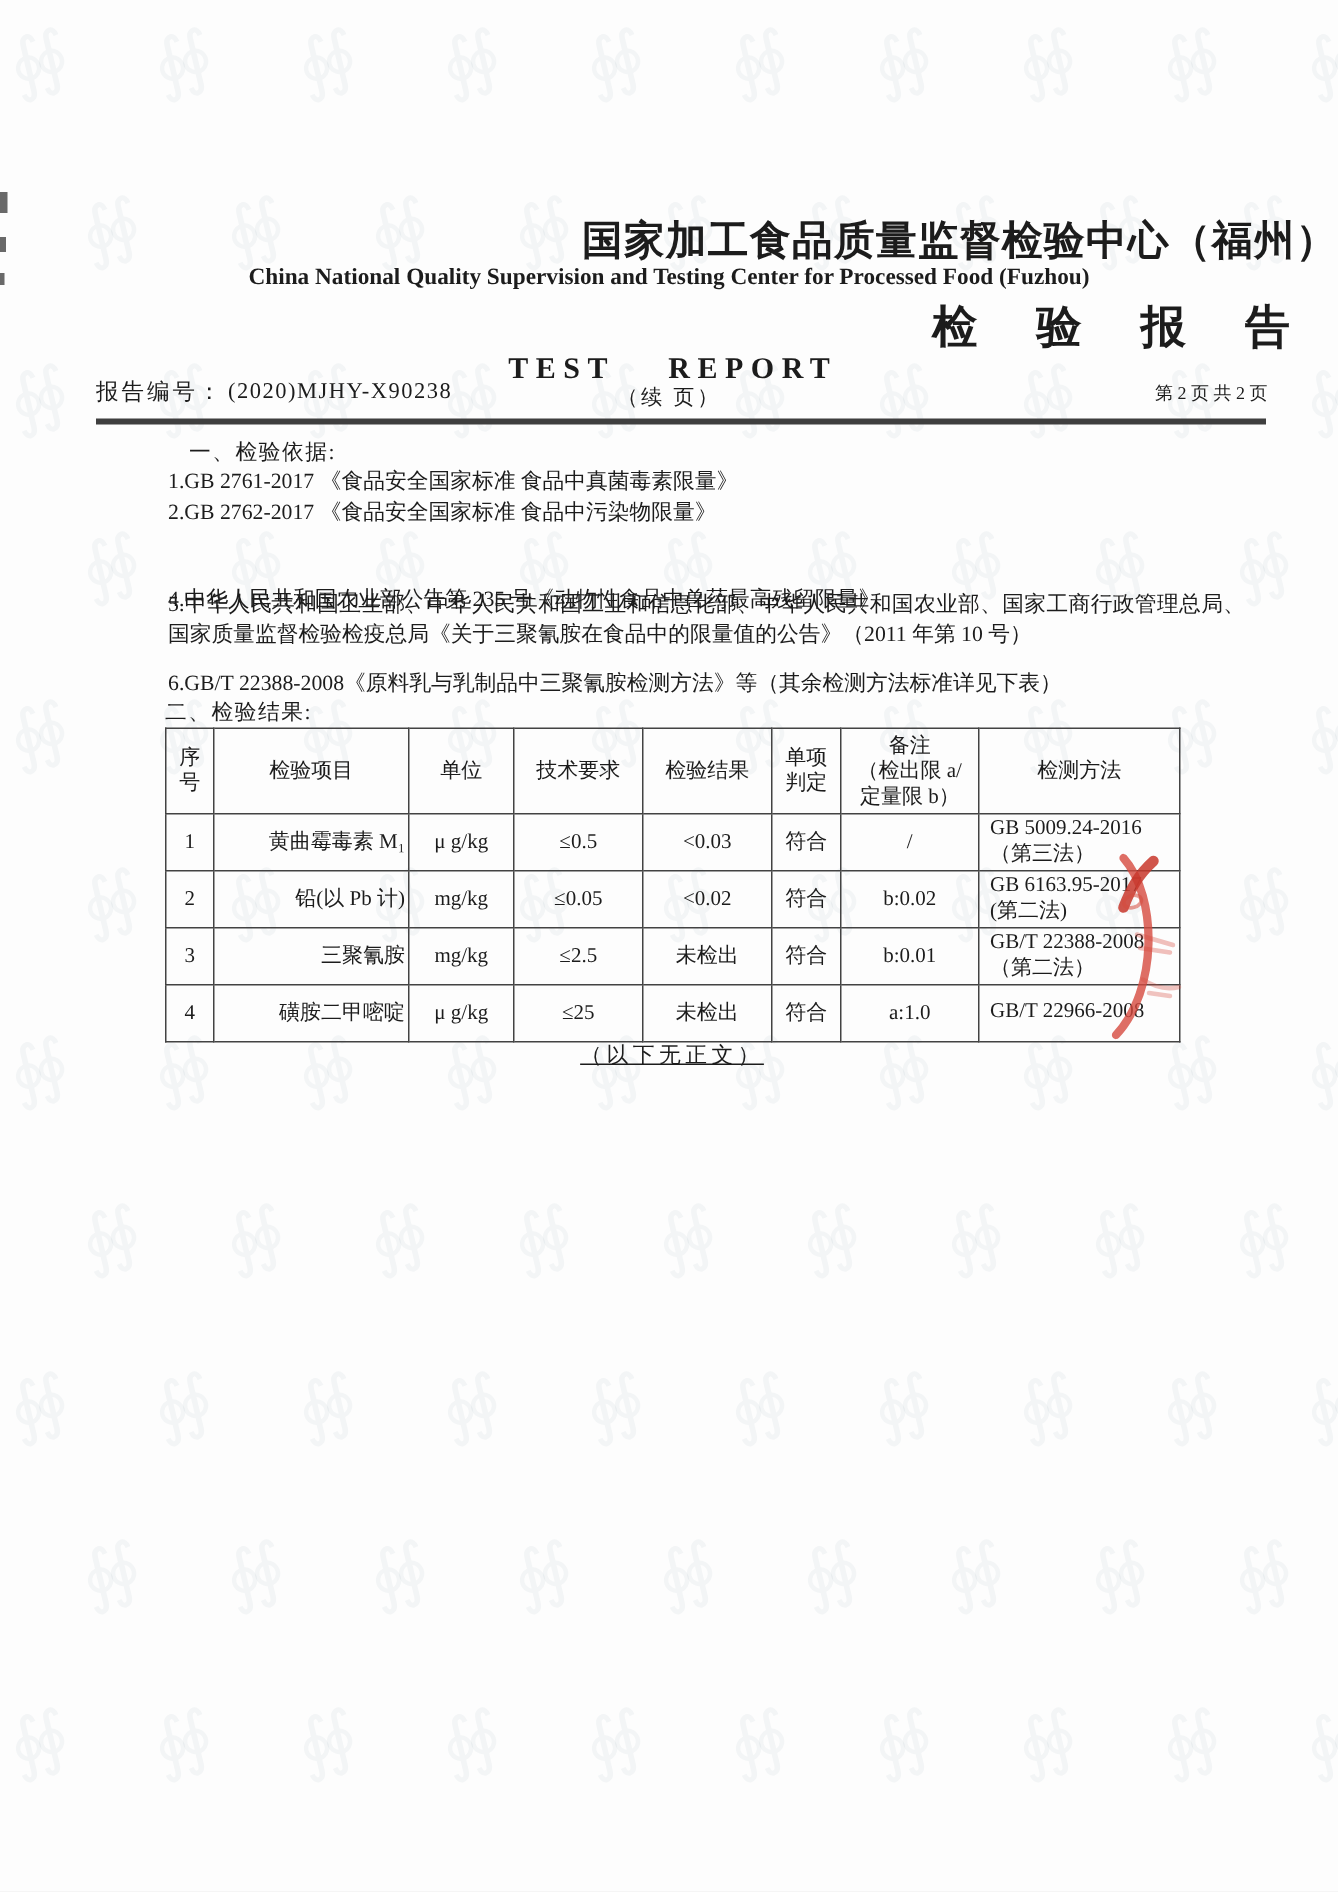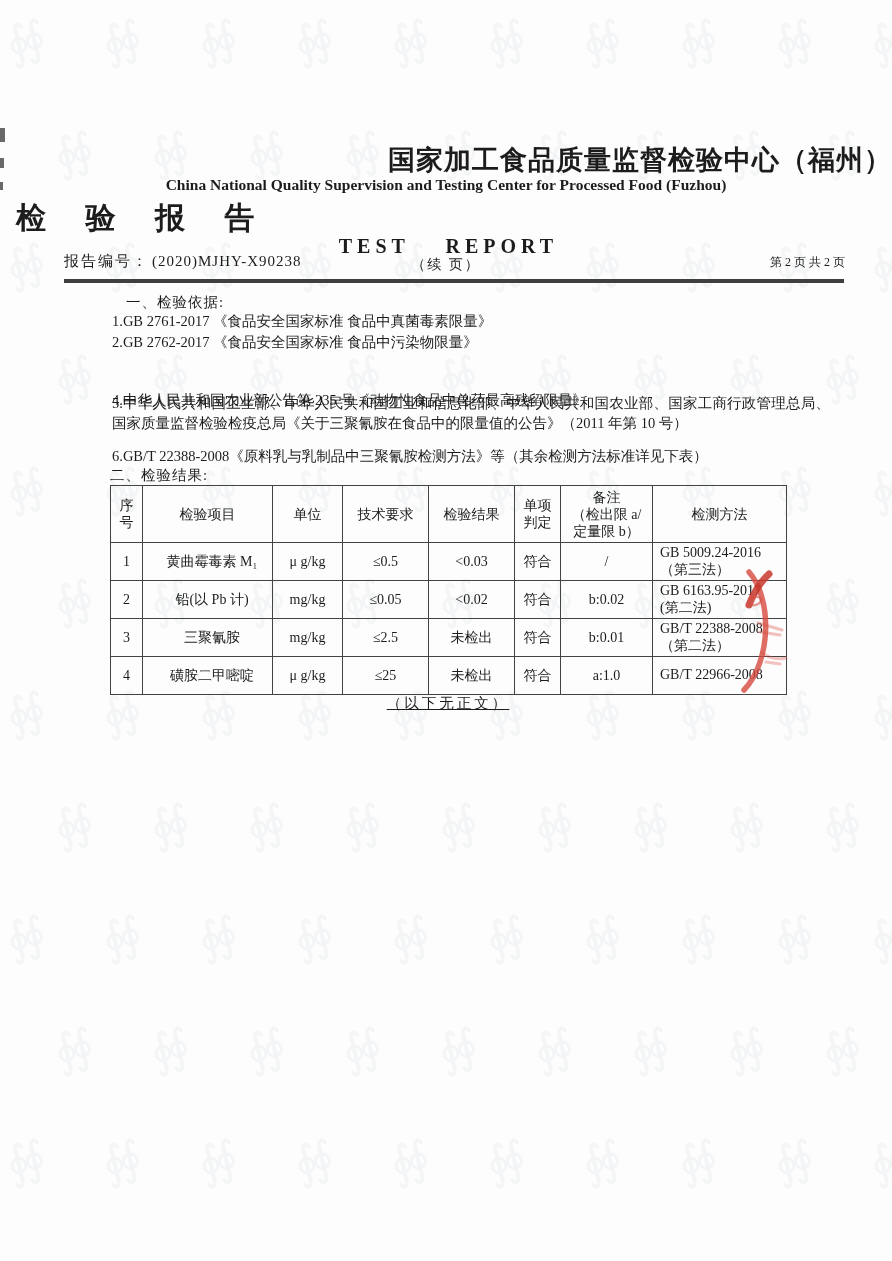--- a/index.html
+++ b/index.html
@@ -34,21 +34,21 @@
     text-align:right;
     font-size:27px; font-weight:bold; letter-spacing:1px;
   }
   .title-en {
     position:absolute; top:176px; left:0; right:0;
     text-align:center;
     font-size:15.5px; font-weight:bold;
   }
   .report-title {
     position:absolute; top:198px; left:0; right:16px;
-    text-align:left;
+    text-align:right;
     font-size:30px; font-weight:bold; letter-spacing:16px;
     text-indent:16px;
   }
   .report-title-en {
     position:absolute; top:235px; left:0; right:0;
     text-align:center;
     font-size:20px; font-weight:bold; letter-spacing:5px; word-spacing:26px;
     text-indent:5px;
   }
   .meta-row { position:absolute; top:252px; left:0; right:0; height:22px; font-size:15px; }
@@ -77,21 +77,21 @@
   table.results th, table.results td {
     border:1.6px solid var(--table-border,#434343);
     text-align:center; vertical-align:middle;
     white-space:pre-line;
     padding:1px 2px;
     font-weight:normal;
     line-height:17px;
   }
   table.results thead tr { height:57px; }
   table.results tbody tr { height:38px; }
-  table.results td:nth-child(2) { text-align:center; padding-left:11px; }
+  table.results td:nth-child(2) { text-align:right; padding-left:11px; }
   table.results td:nth-child(8) { text-align:left; padding-left:7px; line-height:16.5px; }
 
   .footer-note { position:absolute; left:0; right:0; top:694px; text-align:center; font-size:14.5px; letter-spacing:3px;
                  width:676px; left:110px;text-decoration:underline; }
 
   .stamp-svg { position:absolute; left:688px; top:550px; pointer-events:none; }
 </style>
 </head>
 <body>
 

